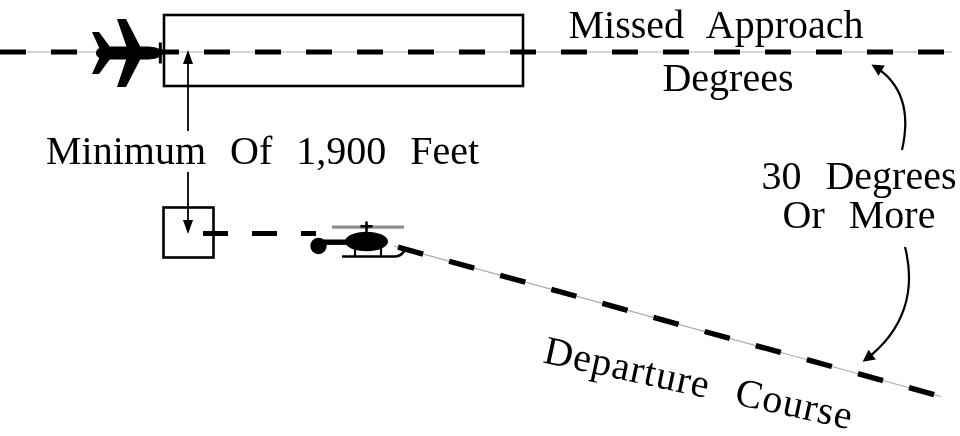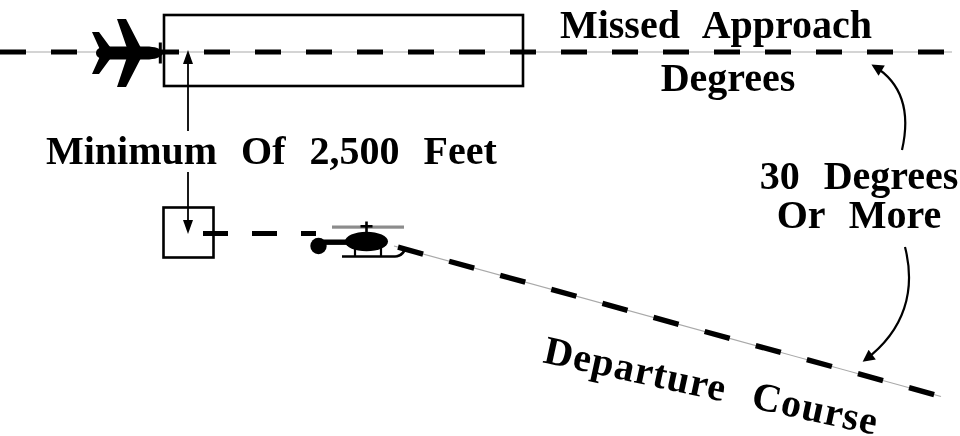--- a/index.html
+++ b/index.html
@@ -8,21 +8,20 @@
     --rotor-gray:#8c8c8c;
     --background:#ffffff;
   }
   html,body{margin:0;padding:0;background:var(--background);}
   .stage{
     position:relative;
     width:960px;height:436px;
     background:var(--background);
     overflow:hidden;
     font-family:"Liberation Serif","DejaVu Serif",serif;
-    font-weight:bold;
   }
   .stage svg{position:absolute;left:0;top:0;}
   .lbl{
     position:absolute;
     color:var(--ink);
     font-size:40px;
     line-height:1;
     white-space:nowrap;
     word-spacing:0.35em;
     text-align:center;
@@ -107,18 +106,18 @@
       <path class="skid" d="M342,256.5 L395,256.5 Q401,256.5 404.5,250.5"></path>
     </g>
 
     <path class="arrowline" d="M902,150 C910,115 905,85 874,66" marker-end="url(#arrowhead)"></path>
 
     <path class="arrowline" d="M905,247 C916,290 905,330 865,360" marker-end="url(#arrowhead)"></path>
   </svg>
 
   <div class="lbl lbl-missed1">Missed Approach</div>
   <div class="lbl lbl-missed2">Degrees</div>
-  <div class="lbl lbl-min">Minimum Of 2,500 Feet</div>
+  <div class="lbl lbl-min">Minimum Of 1,900 Feet</div>
   <div class="lbl lbl-deg1">30 Degrees</div>
   <div class="lbl lbl-deg2">Or More</div>
   <div class="lbl lbl-dep">Departure Course</div>
 
 </div>
 
 </body></html>

